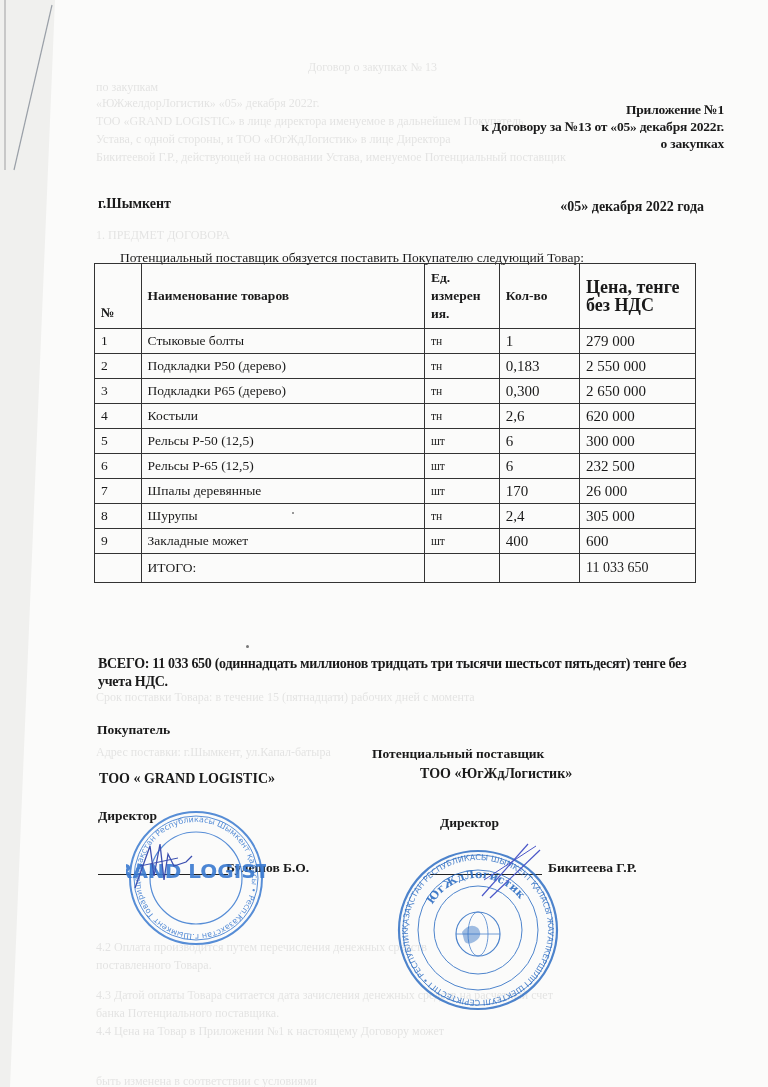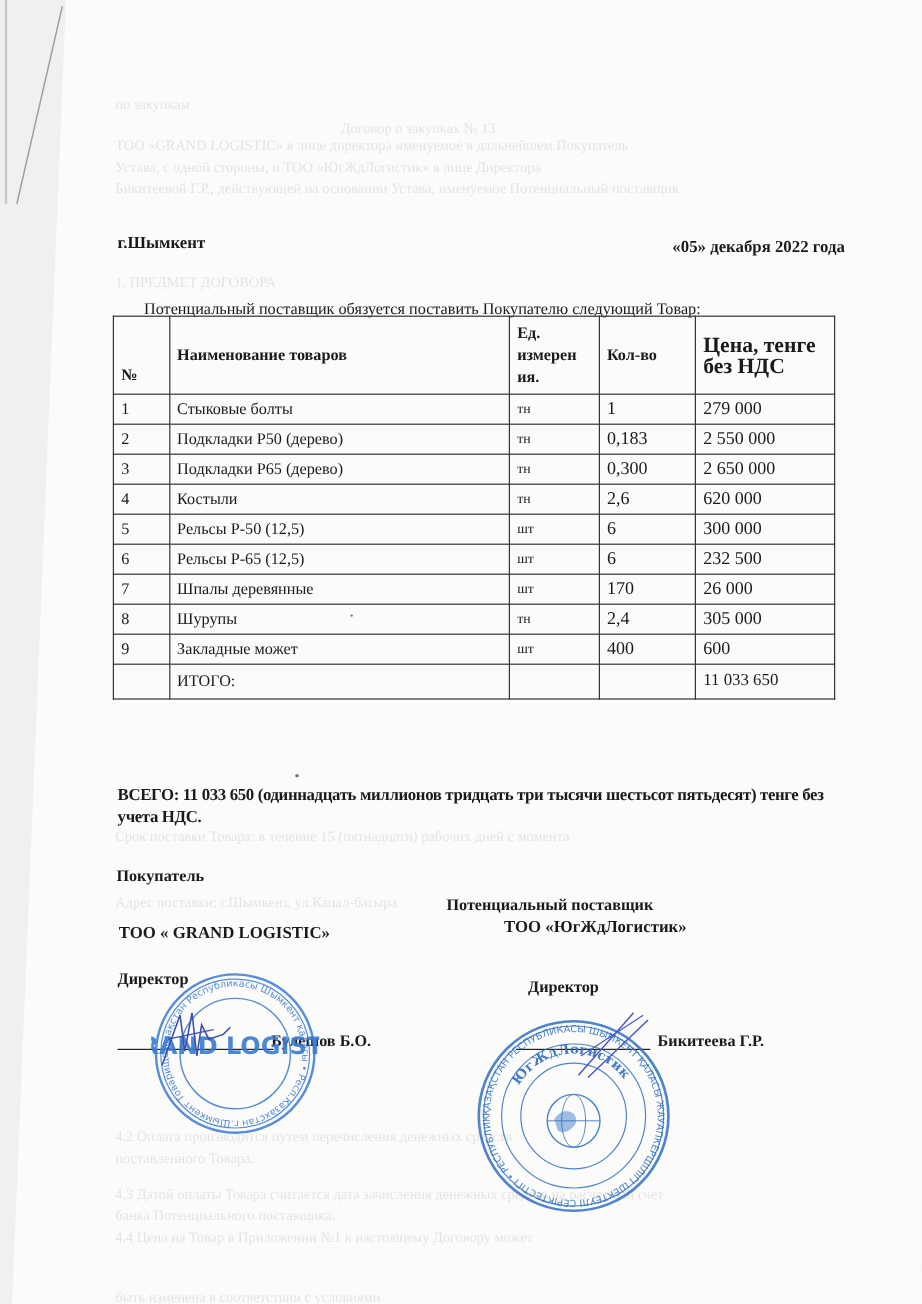--- a/index.html
+++ b/index.html
@@ -146,35 +146,41 @@
 <body>
 
 <div class="page">
 
   <svg class="page-edge" viewBox="0 0 60 1087" preserveAspectRatio="none">
     <polygon points="0,0 55,0 10,1087 0,1087" fill="#f0f0ee"></polygon>
     <line x1="52" y1="5" x2="14" y2="170" stroke="#9aa0a8" stroke-width="1.2"></line>
     <line x1="5" y1="0" x2="5" y2="170" stroke="#c8c8c8" stroke-width="2"></line>
   </svg>
 
-  <div class="ghost" style="left:284px;top:60px;margin-top:40px;">Договор о закупках № 13</div>
+  <div class="ghost" style="left:308px;top:60px;">Договор о закупках № 13</div>
   <div class="ghost" style="left:96px;top:80px;">по закупкам</div>
+  <div class="ghost" style="left:96px;top:96px;">«ЮЖжелдорЛогистик» «05» декабря 2022г.</div>
   <div class="ghost" style="left:96px;top:114px;">ТОО «GRAND LOGISTIC» в лице директора именуемое в дальнейшем Покупатель</div>
   <div class="ghost" style="left:96px;top:150px;">Бикитеевой Г.Р., действующей на основании Устава, именуемое Потенциальный поставщик</div>
   <div class="ghost" style="left:96px;top:132px;">Устава, с одной стороны, и ТОО «ЮгЖдЛогистик» в лице Директора</div>
   <div class="ghost" style="left:96px;top:228px;">1. ПРЕДМЕТ ДОГОВОРА</div>
   <div class="ghost" style="left:96px;top:690px;">Срок поставки Товара: в течение 15 (пятнадцати) рабочих дней с момента</div>
   <div class="ghost" style="left:96px;top:745px;">Адрес поставки: г.Шымкент, ул.Капал-батыра</div>
   <div class="ghost" style="left:96px;top:940px;">4.2 Оплата производится путем перечисления денежных средств</div>
   <div class="ghost" style="left:96px;top:958px;">поставленного Товара.</div>
   <div class="ghost" style="left:96px;top:988px;">4.3 Датой оплаты Товара считается дата зачисления денежных средств на расчетный счет</div>
   <div class="ghost" style="left:96px;top:1006px;">банка Потенциального поставщика.</div>
   <div class="ghost" style="left:96px;top:1024px;">4.4 Цена на Товар в Приложении №1 к настоящему Договору может</div>
   <div class="ghost" style="left:96px;top:1042px;margin-top:32px;">быть изменена в соответствии с условиями</div>
 
+  <div class="appendix">
+    <div>Приложение  №1</div>
+    <div>к Договору за №13 от «05» декабря 2022г.</div>
+    <div>о закупках</div>
+  </div>
 
   <div class="city">г.Шымкент</div>
   <div class="date">«05» декабря  2022 года</div>
 
   <div class="intro">Потенциальный поставщик обязуется поставить Покупателю следующий Товар:</div>
 
   <table class="goods">
     <thead>
       <tr>
         <th class="c-num num">№</th>

